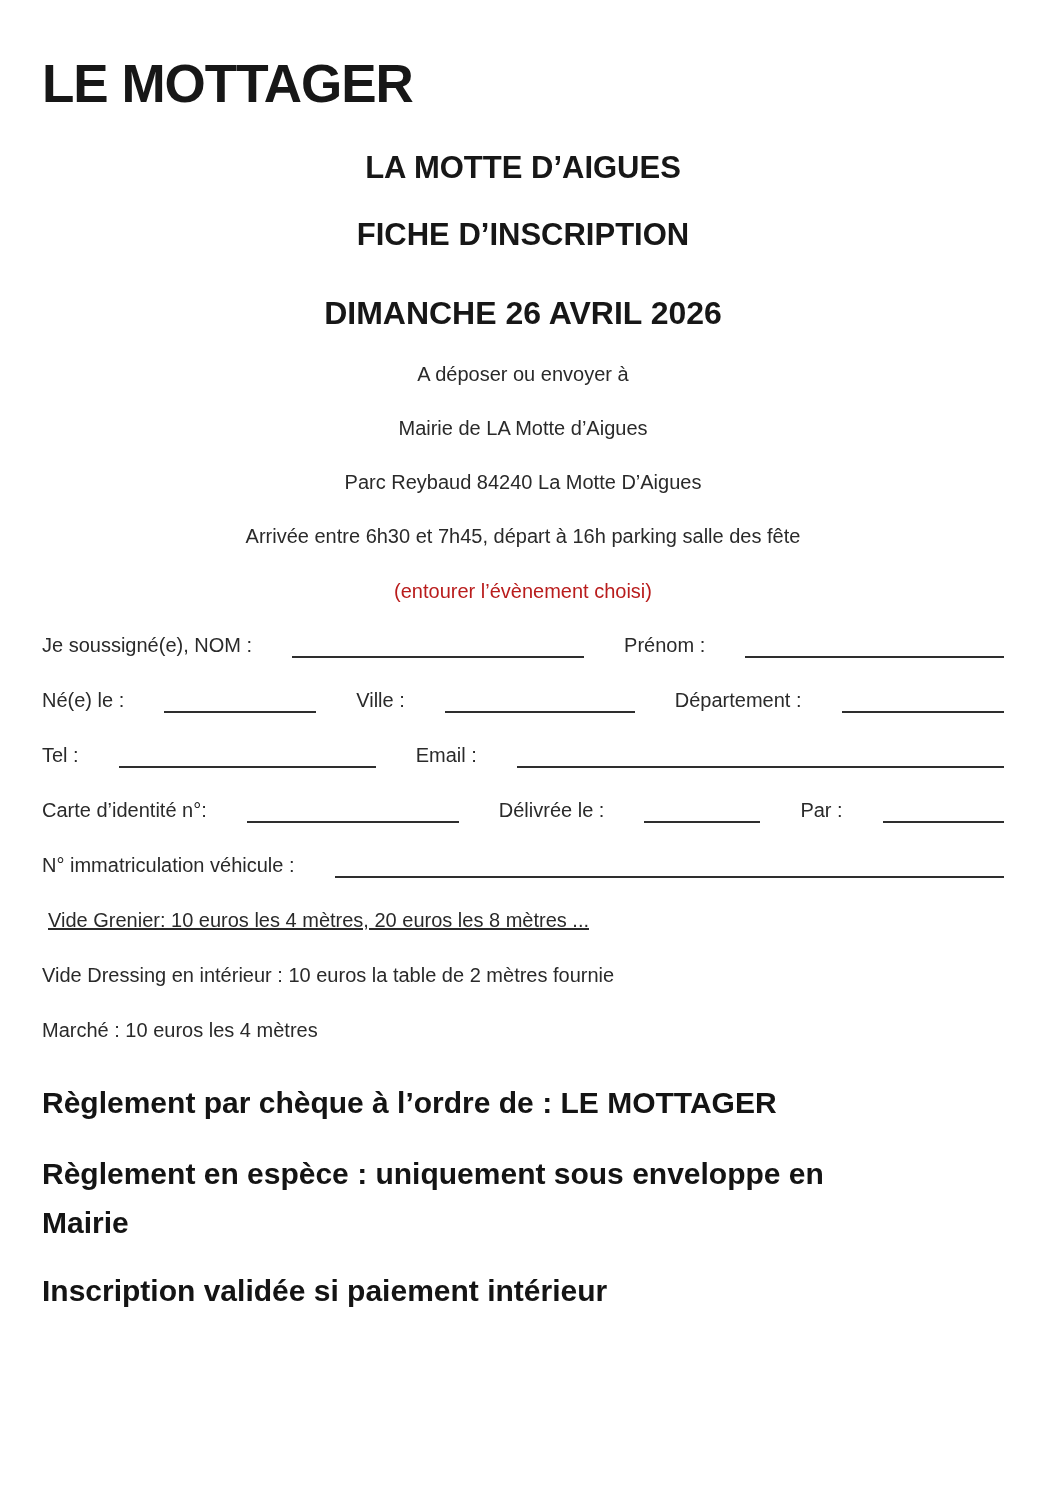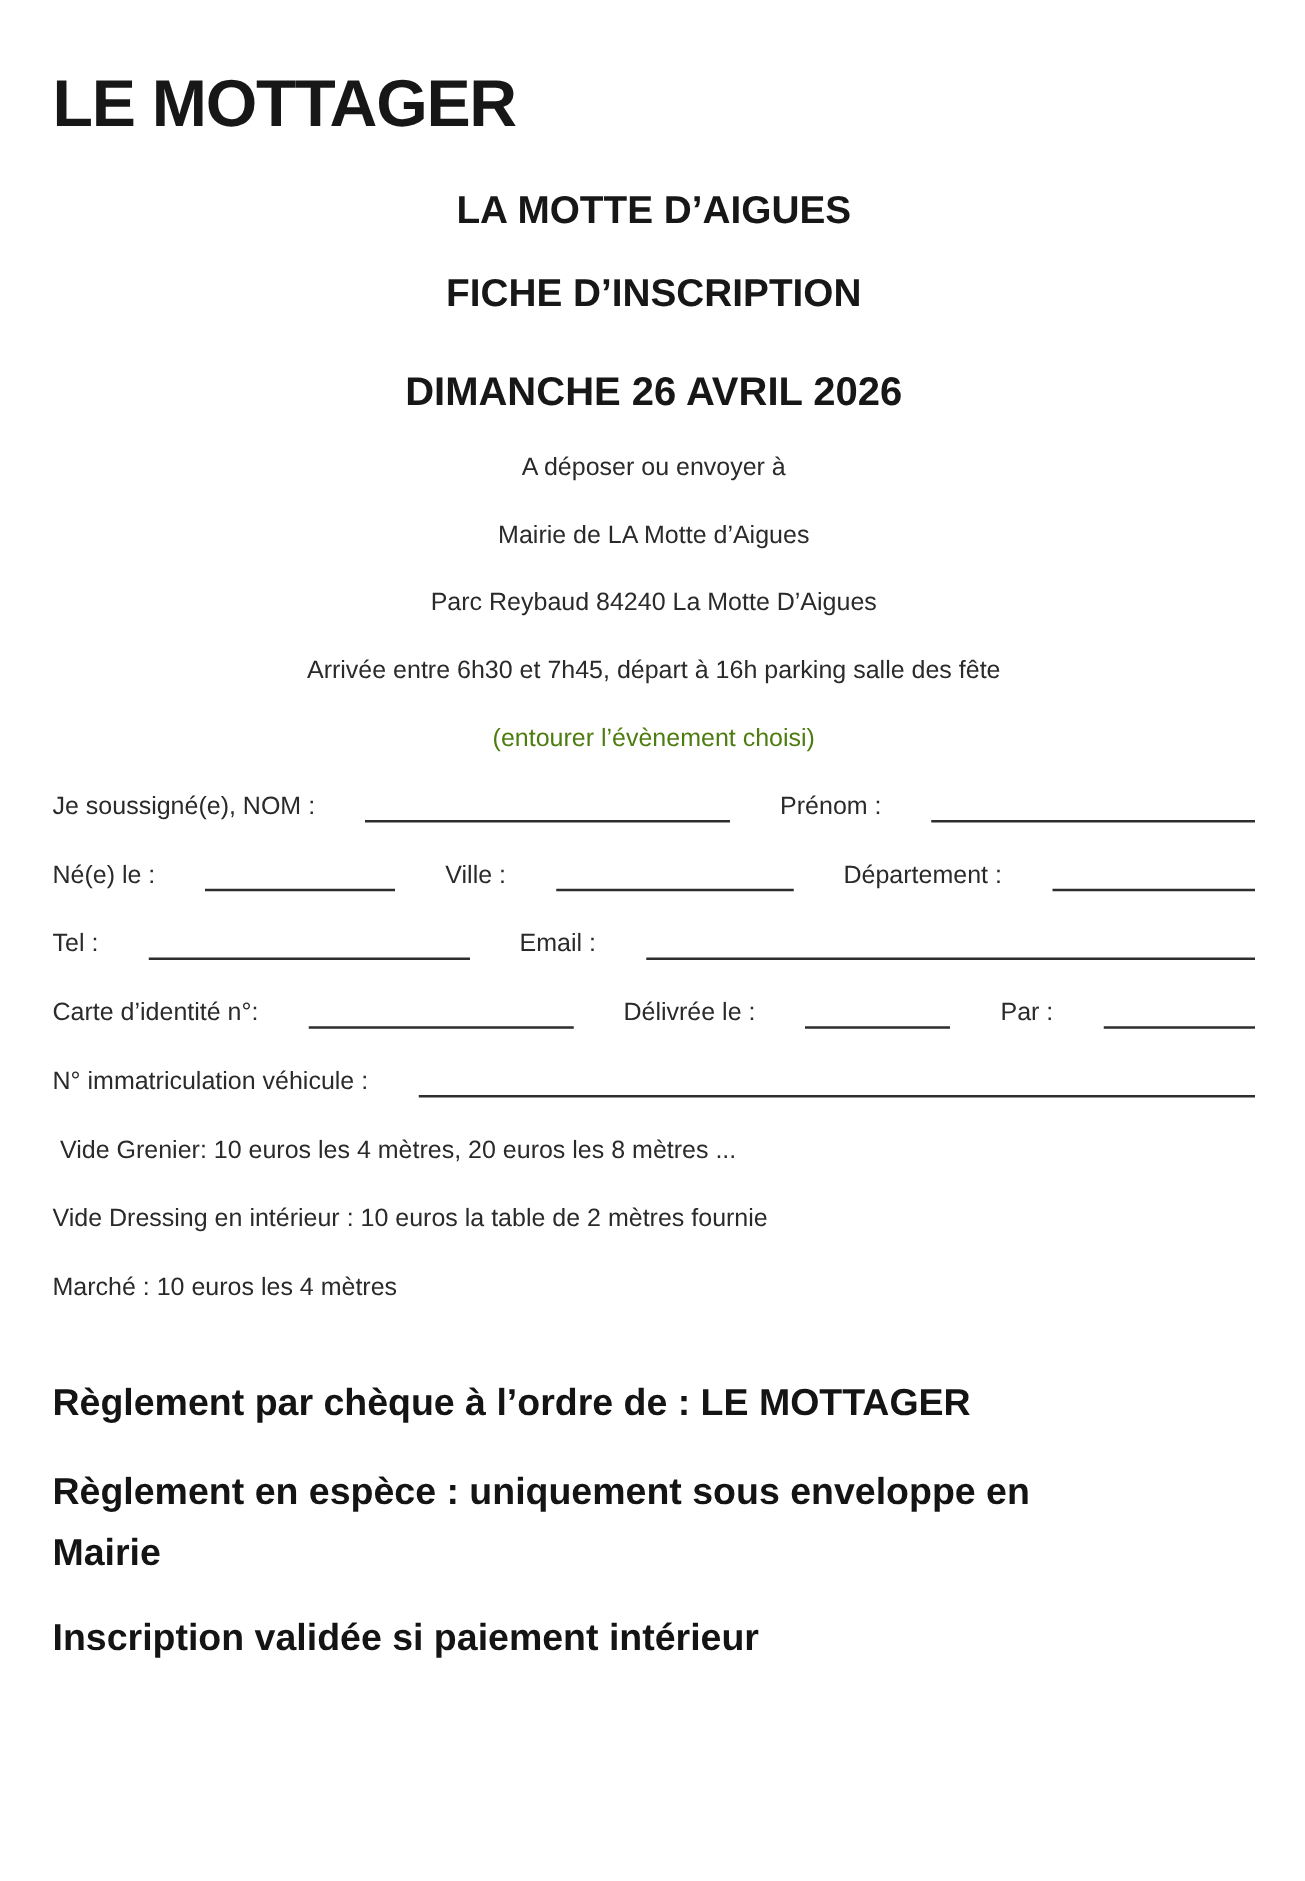--- a/index.html
+++ b/index.html
@@ -46,21 +46,21 @@
     justify-content: space-between;
     font-size: 20px;
     line-height: 1.2;
     color: #2a2a2a;
   }
   .instruction {
     text-align: center;
     font-size: 20px;
     line-height: 1.2;
     margin-top: 31px;
-    color: #4d7c0f;
+    color: #b91c1c;
   }
   .frow {
     display: flex;
     align-items: flex-end;
     margin-top: 30px;
     font-size: 20px;
     line-height: 1.25;
     color: #2a2a2a;
     gap: 32px;
   }
@@ -77,28 +77,28 @@
   .w198 { flex-basis: 190px; }
   .w265 { flex-basis: 257px; }
   .w220 { flex-basis: 212px; }
   .w124 { flex-basis: 116px; }
   .pricing p {
     font-size: 20px;
     line-height: 1.25;
     margin-top: 30px;
     color: #2a2a2a;
   }
-  .pricing p.indent { padding-left: 6px; }
+  .pricing p.indent { padding-left: 6px; text-decoration: underline; }
   .pay {
     font-size: 30px;
     font-weight: bold;
     color: #141414;
     line-height: 1.3;
   }
-  .pay1 { margin-top: 60px; }
+  .pay1 { margin-top: 40px; }
   .pay2 { margin-top: 28px; line-height: 1.62; }
   .pay3 { margin-top: 24px; }
 </style>
 </head>
 <body>
 
 <div class="page">
 
   <div class="title">LE MOTTAGER</div>
   <div class="sub sub1">LA MOTTE D’AIGUES</div>

